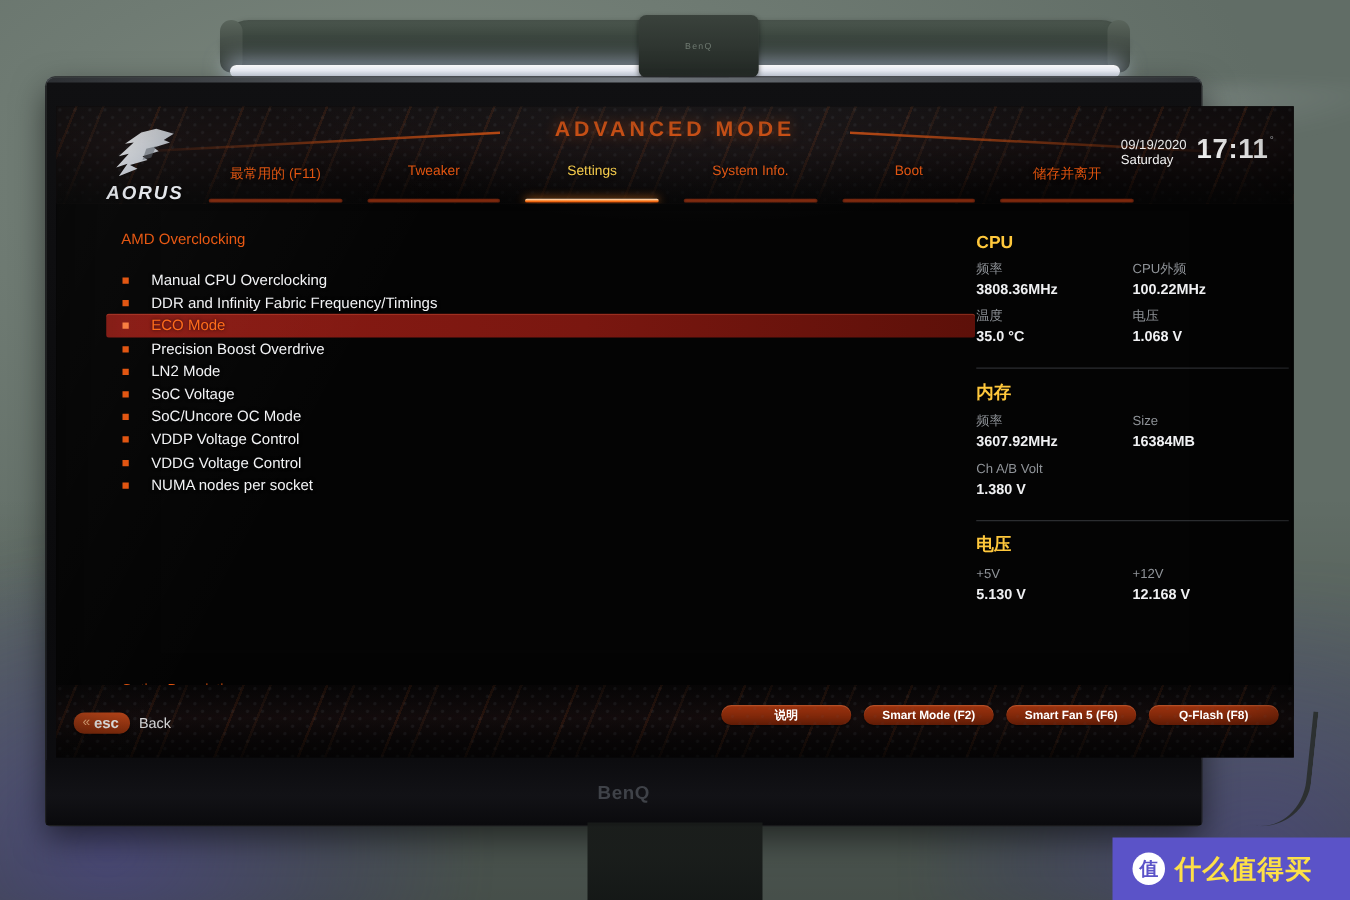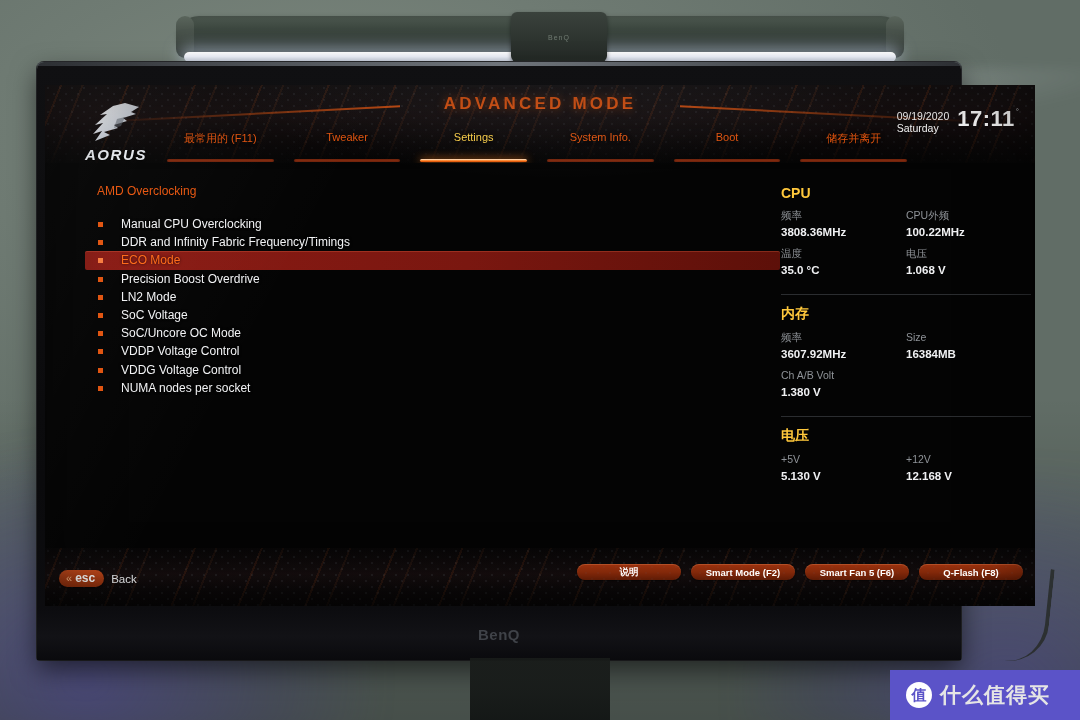--- a/index.html
+++ b/index.html
@@ -265,21 +265,21 @@
   
   #watermark {
     position:absolute; right:0; bottom:0; width:190px; height:50px;
     background:#5b53c8;
     display:flex; align-items:center; gap:8px; padding-left:16px;
   }
   #wm-badge {
     width:26px; height:26px; border-radius:50%; background:#fff; color:#5b53c8;
     font-size:15px; font-weight:bold; display:flex; align-items:center; justify-content:center;
   }
-  #wm-text { color:#e5e5e5; font-size:21px; font-weight:bold; letter-spacing:1px; }
+  #wm-text { color:#fde047; font-size:21px; font-weight:bold; letter-spacing:1px; }
 
   
   #cable {
     position:absolute; right:30px; top:566px; width:60px; height:96px;
     border-right:4px solid #272b28; border-radius:0 0 40px 0;
     transform:rotate(6deg); opacity:.85;
   }
   #stand-neck {
     position:absolute; left:470px; top:658px; width:140px; height:62px;
     background:linear-gradient(180deg,#191c1a 0%, #0f1211 100%);

